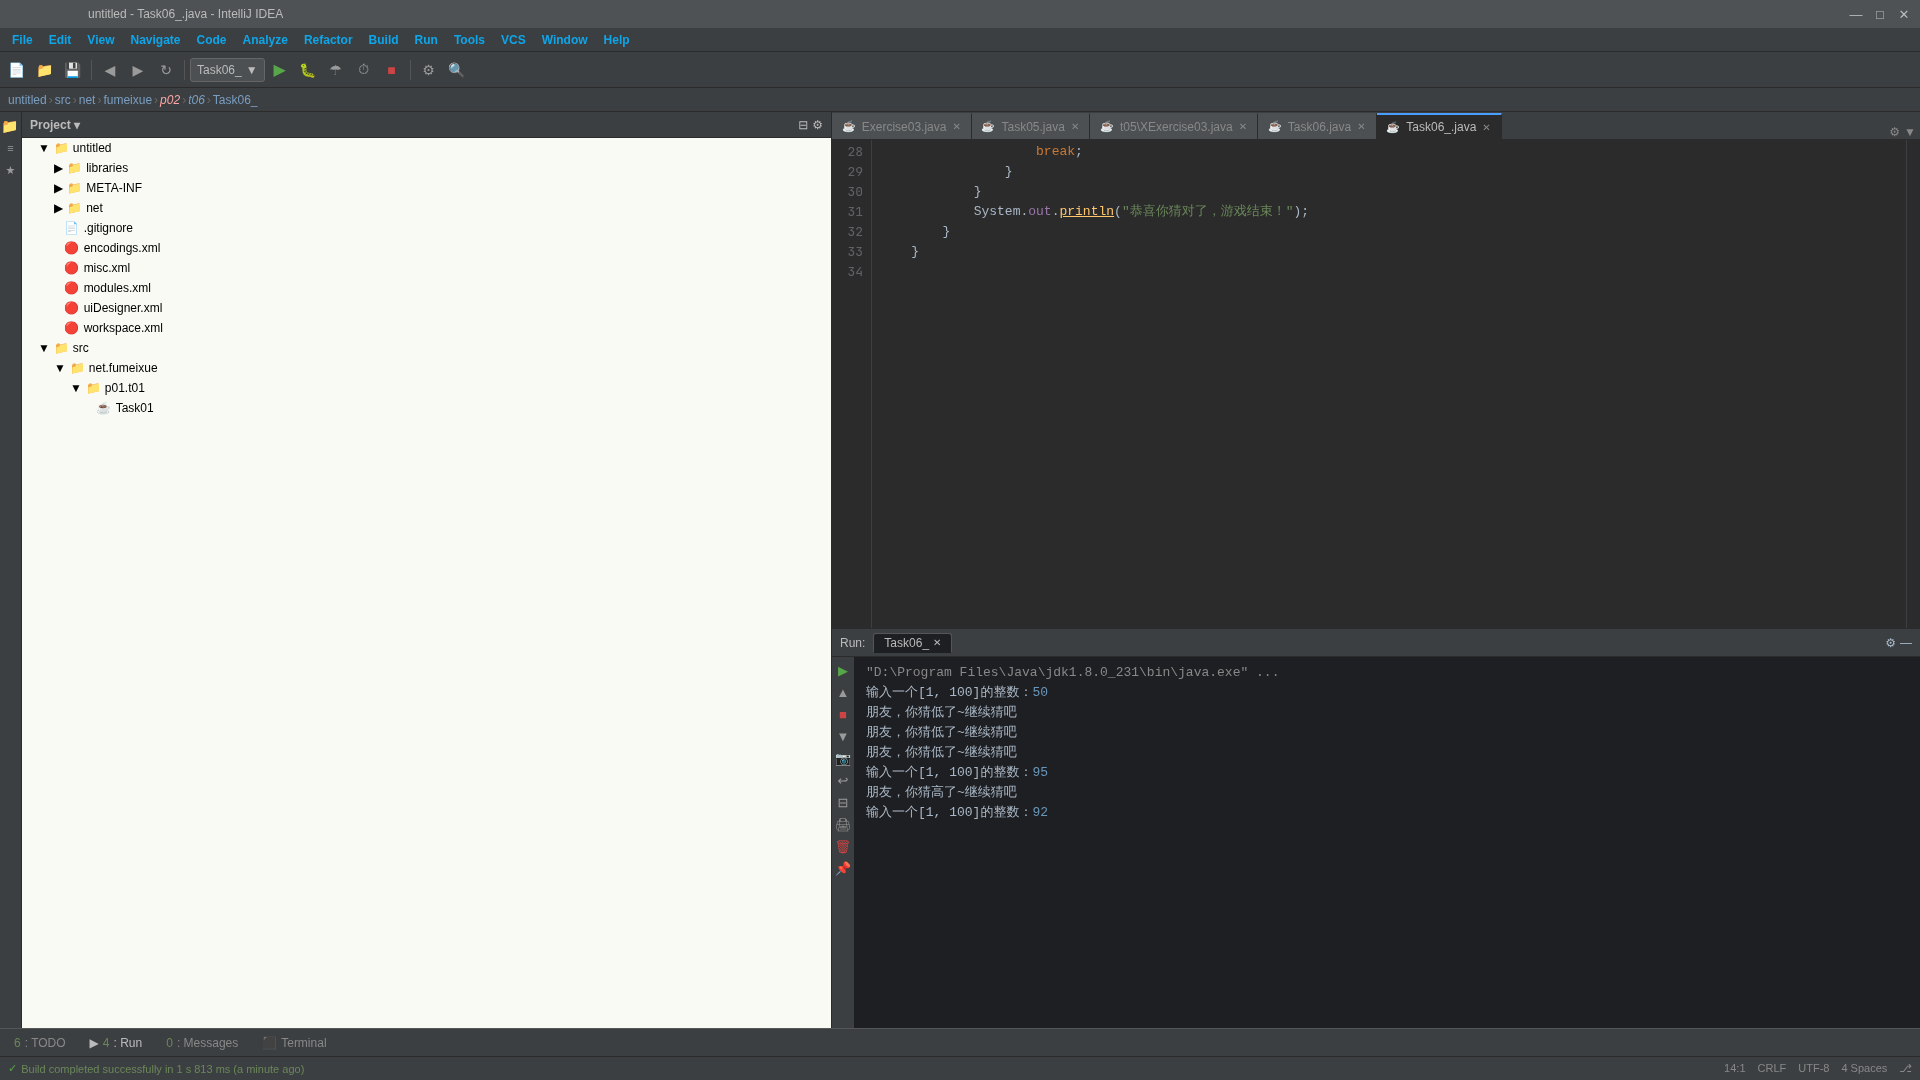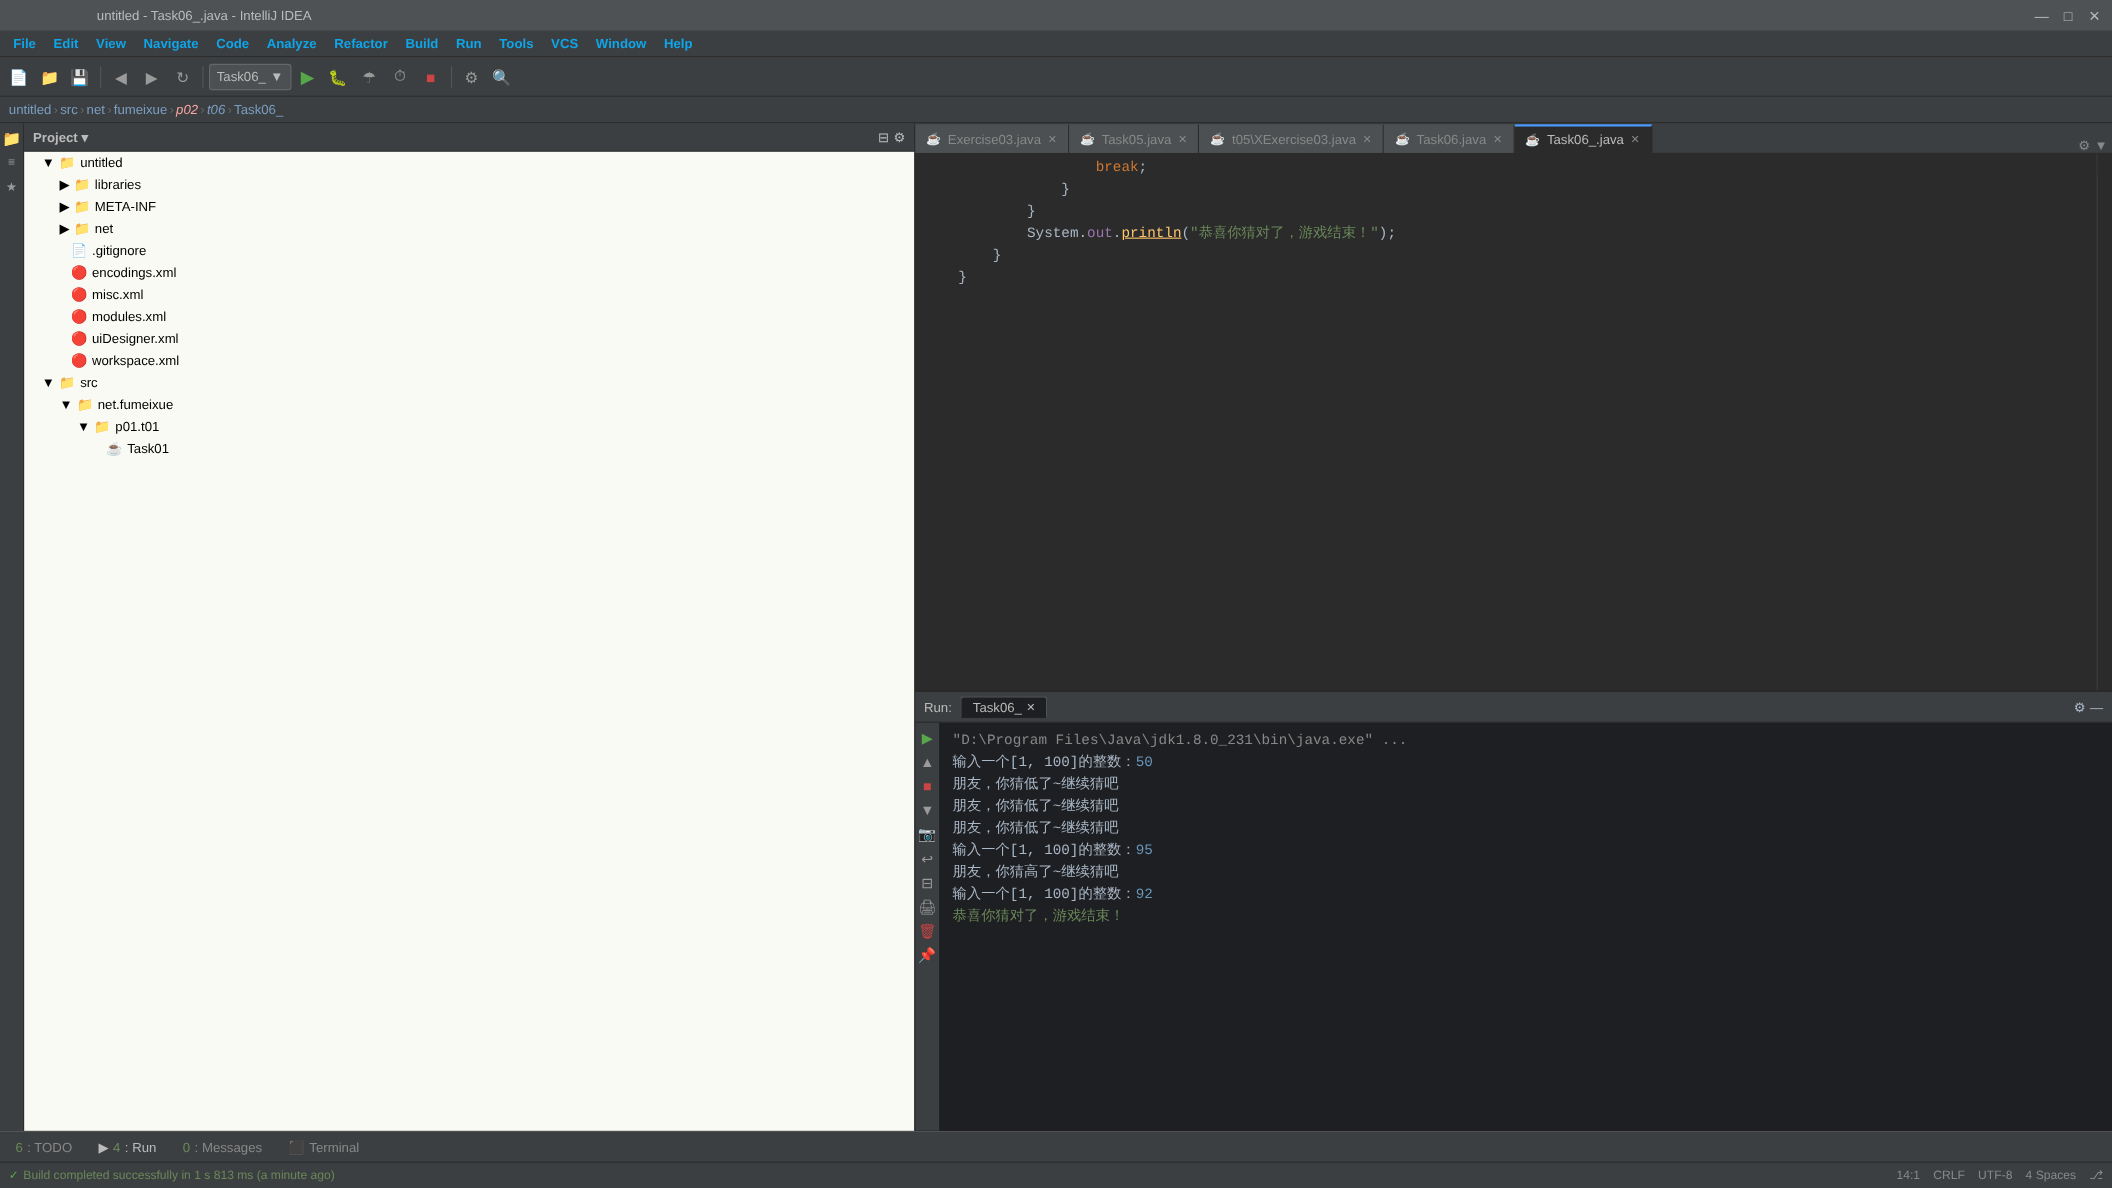--- a/index.html
+++ b/index.html
@@ -306,21 +306,21 @@
       background: #3c3f41;
       border-top: 1px solid #2b2b2b;
       display: flex;
       align-items: center;
       padding: 0 8px;
       font-size: 11px;
       color: #888;
       gap: 16px;
     }
     #bottom-bar .status-left { display: flex; align-items: center; gap: 4px; color: #6a8759; }
-    #bottom-bar .status-right { margin-left: auto; display: flex; align-items: center; gap: 12px; }
+    #bottom-bar .status-right { margin-left: auto; display: flex; gap: 12px; }
 
     
     #tool-windows-bar {
       height: 28px;
       background: #3c3f41;
       display: flex;
       align-items: center;
       padding: 0 8px;
       gap: 12px;
       border-top: 1px solid #555;
@@ -525,20 +525,29 @@
         <span>Task06_.java</span>
         <span class="tab-close">✕</span>
       </div>
       <div id="tabs-right">
         <span style="cursor:pointer; color:#888;">⚙</span>
         <span style="cursor:pointer; color:#888;">▼</span>
       </div>
     </div>
 
     <div id="code-editor">
+      <div id="line-numbers">
+        <div>28</div>
+        <div>29</div>
+        <div>30</div>
+        <div>31</div>
+        <div>32</div>
+        <div>33</div>
+        <div>34</div>
+      </div>
       <div id="code-content">
         <pre><div class="code-line">                    <span class="kw">break</span><span class="cn">;</span></div><div class="code-line">                <span class="cn">}</span></div><div class="code-line">            <span class="cn">}</span></div><div class="code-line">            <span class="cn">System</span><span class="cn">.</span><span style="color:#9876aa;">out</span><span class="cn">.</span><span class="method">println</span><span class="cn">(</span><span class="str">"恭喜你猜对了，游戏结束！"</span><span class="cn">);</span></div><div class="code-line">        <span class="cn">}</span></div><div class="code-line">    <span class="cn">}</span></div><div class="code-line"></div></pre>
       </div>
       <div id="right-gutter">
         <div style="height:20px; background:#2b2b2b;"></div>
       </div>
     </div>
 
     <div id="run-panel">
       <div id="run-tabs">
@@ -567,21 +576,20 @@
         </div>
         <div id="run-output">
           <div class="out-line out-gray">"D:\Program Files\Java\jdk1.8.0_231\bin\java.exe" ...</div>
           <div class="out-line">输入一个[1, 100]的整数：<span class="out-num">50</span></div>
           <div class="out-line">朋友，你猜低了~继续猜吧</div>
           <div class="out-line">朋友，你猜低了~继续猜吧</div>
           <div class="out-line">朋友，你猜低了~继续猜吧</div>
           <div class="out-line">输入一个[1, 100]的整数：<span class="out-num">95</span></div>
           <div class="out-line">朋友，你猜高了~继续猜吧</div>
           <div class="out-line">输入一个[1, 100]的整数：<span class="out-num">92</span></div>
-          <div class="out-line out-green">恭喜你猜对了，游戏结束！</div>
           <div class="out-line"></div>
         </div>
       </div>
     </div>
   </div>
 </div>
 
 <div id="tool-windows-bar">
   <div class="tool-tab">
     <span class="tool-tab-num">6</span>

